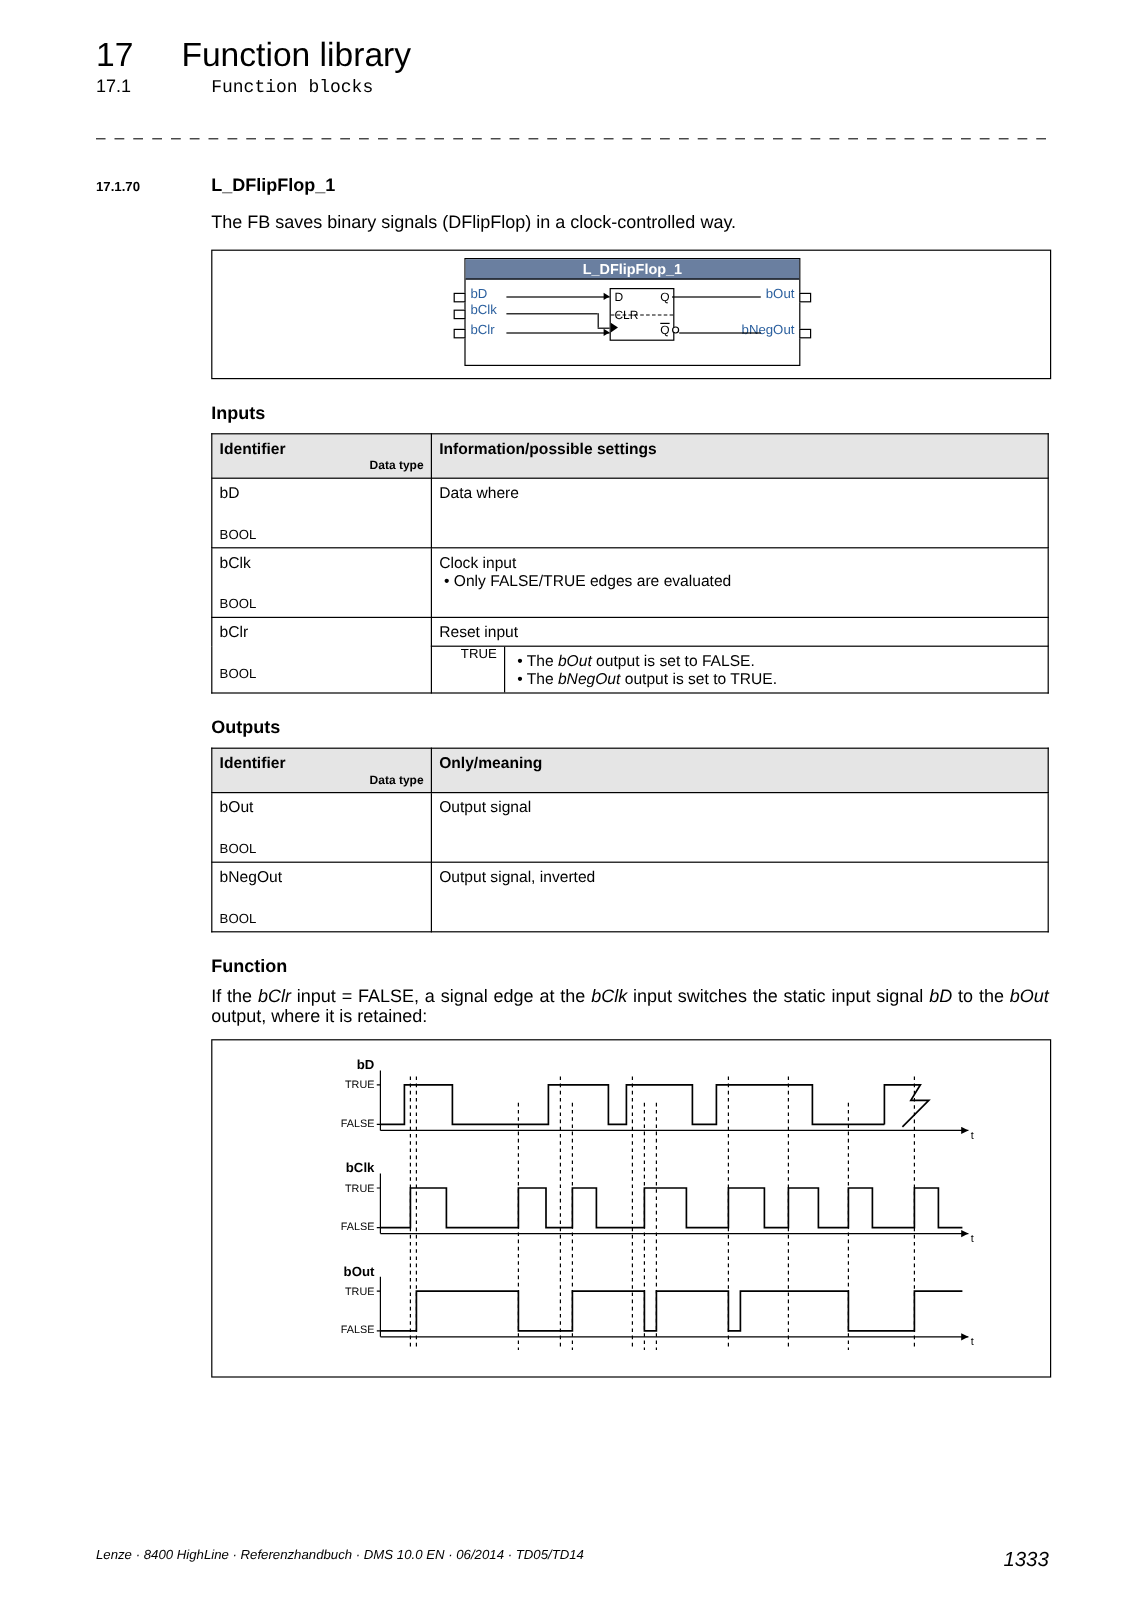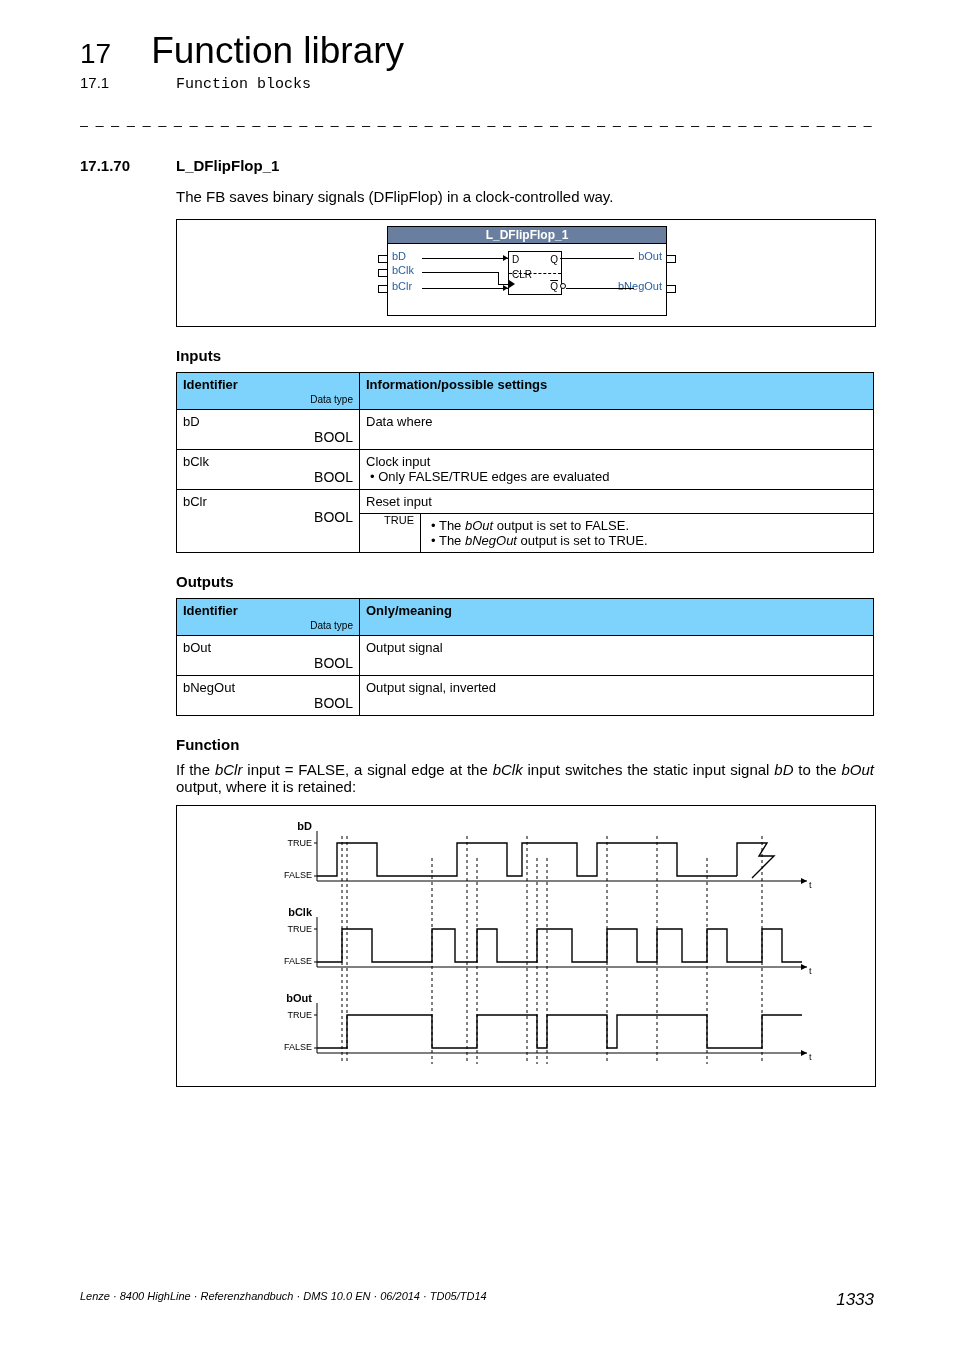--- a/index.html
+++ b/index.html
@@ -20,21 +20,21 @@
     padding: 30px 80px 0 80px;
     box-sizing: border-box;
   }
   .header-row {
     display: flex;
     align-items: baseline;
     gap: 40px;
     margin-bottom: 2px;
   }
   .chap-num { font-size: 28px; font-weight: 400; }
-  .chap-title { font-size: 37px; font-weight: 400; }
+  .chap-title { font-size: 28px; font-weight: 400; }
   .sub-row {
     display: flex;
     align-items: baseline;
     gap: 40px;
     margin-top: 2px;
     margin-bottom: 18px;
   }
   .sub-num { font-size: 15px; width: 56px; }
   .sub-title { font-size: 15px; font-family: Liberation Mono, monospace; }
   .dashes {
@@ -45,21 +45,21 @@
     white-space: nowrap;
     color: #000;
     margin-bottom: 24px;
   }
   .sec-row {
     display: flex;
     align-items: baseline;
     gap: 34px;
     margin-bottom: 14px;
   }
-  .sec-num { font-size: 15px; font-weight: 700; width: 62px; }
+  .sec-num { font-size: 11px; font-weight: 700; width: 62px; }
   .sec-title { font-size: 15px; font-weight: 700; }
   .body-indent { margin-left: 96px; }
   .lead { margin: 0 0 14px 0; }
   .subhead { font-weight: 700; margin: 20px 0 8px 0; }
 
   
   .figure-frame {
     border: 1px solid #000;
     width: 698px;
     height: 106px;
@@ -124,34 +124,33 @@
     width: 698px;
     border-collapse: collapse;
     font-size: 13px;
   }
   table.io th, table.io td {
     border: 1px solid #000;
     padding: 4px 6px;
     vertical-align: top;
     text-align: left;
   }
-  table.io th { background: #7dd3fc; font-weight: 700; }
+  table.io th { background: #e5e5e5; font-weight: 700; }
   .id-col { width: 170px; }
   .dt-lbl {
     display: block;
     text-align: right;
     font-size: 10px;
-    font-weight: 400;
+    font-weight: 700;
     margin-top: 2px;
   }
   .dt-val {
     display: block;
-    text-align: right;
-    font-size: 14px;
-    margin-top: 0;
+    font-size: 11px;
+    margin-top: 22px;
   }
   .sub-table td { border-top: 1px solid #000; }
   .true-cell {
     width: 54px;
     text-align: right;
     font-size: 11px;
     border-right: 1px solid #000;
     padding-right: 6px;
   }
   .bullets { margin: 0; padding-left: 14px; }

